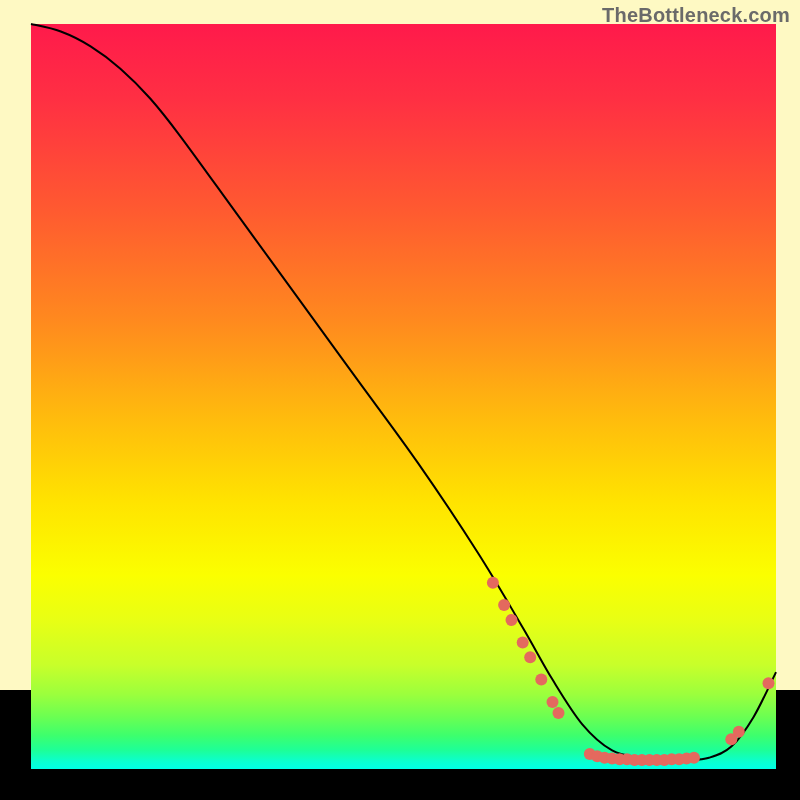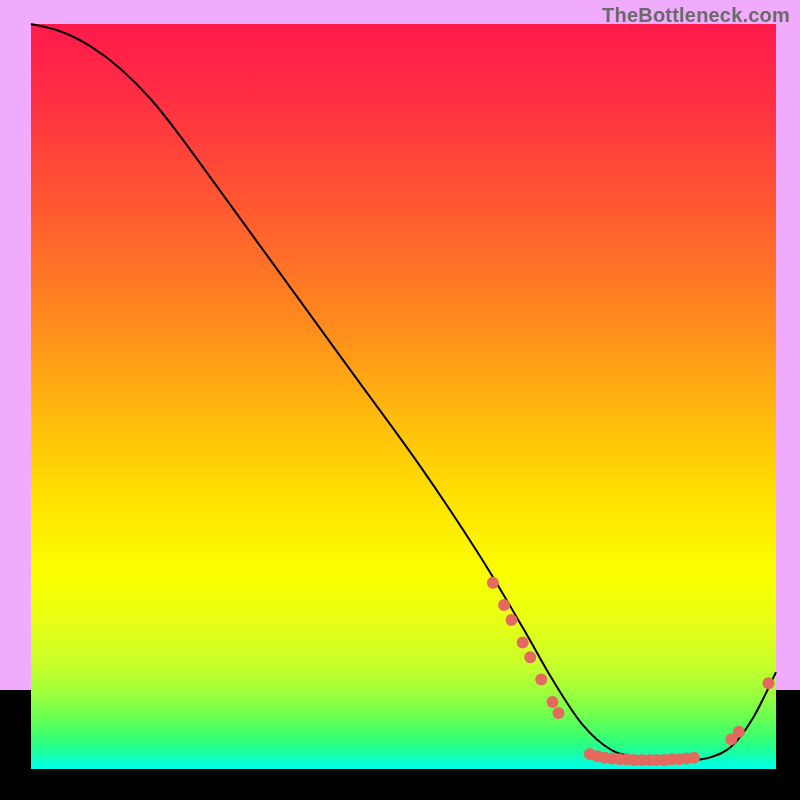--- a/index.html
+++ b/index.html
@@ -8,21 +8,21 @@
     width: 800px;
     height: 800px;
     background: #000;
     overflow: hidden;
     font-family: Arial, Helvetica, sans-serif;
   }
   .frame {
     position: relative;
     width: 800px;
     height: 690px;
-    background: #f0abfc;
+    background: #fef9c3;
   }
   .watermark {
     position: absolute;
     top: 4px;
     right: 10px;
     color: #6a6a6a;
     font-size: 20px;
     font-weight: 600;
     letter-spacing: 0.2px;
     user-select: none;

